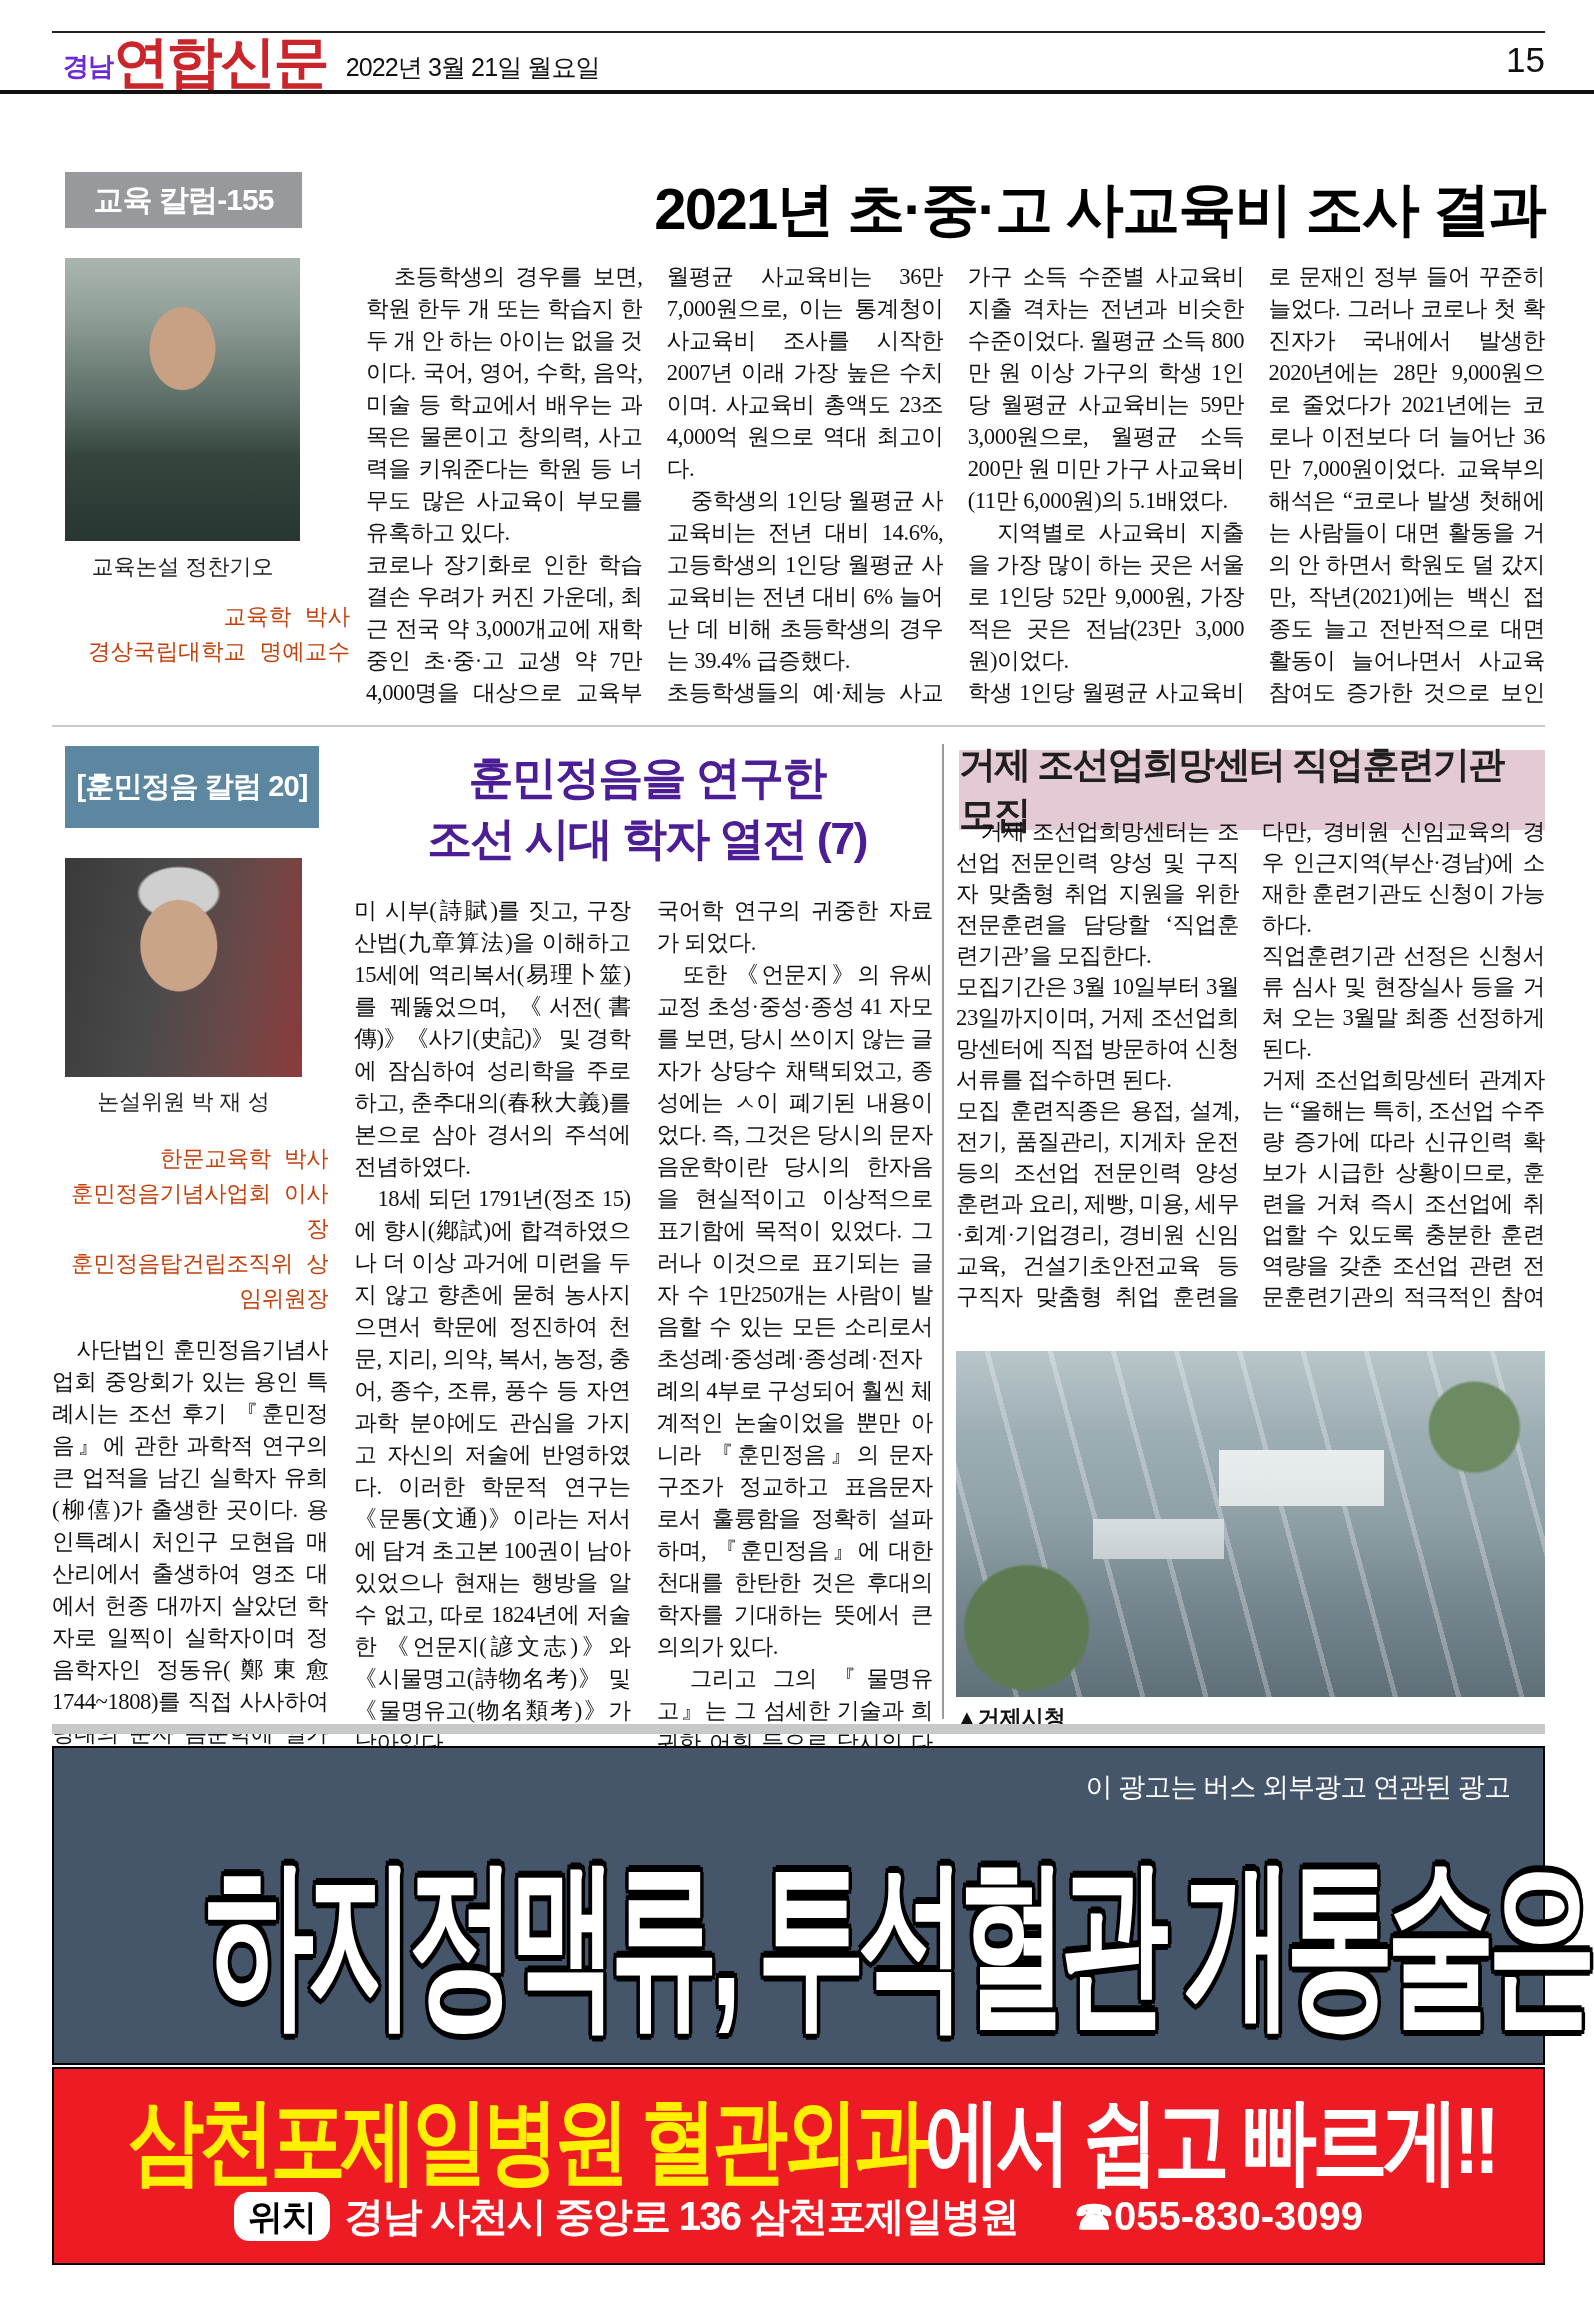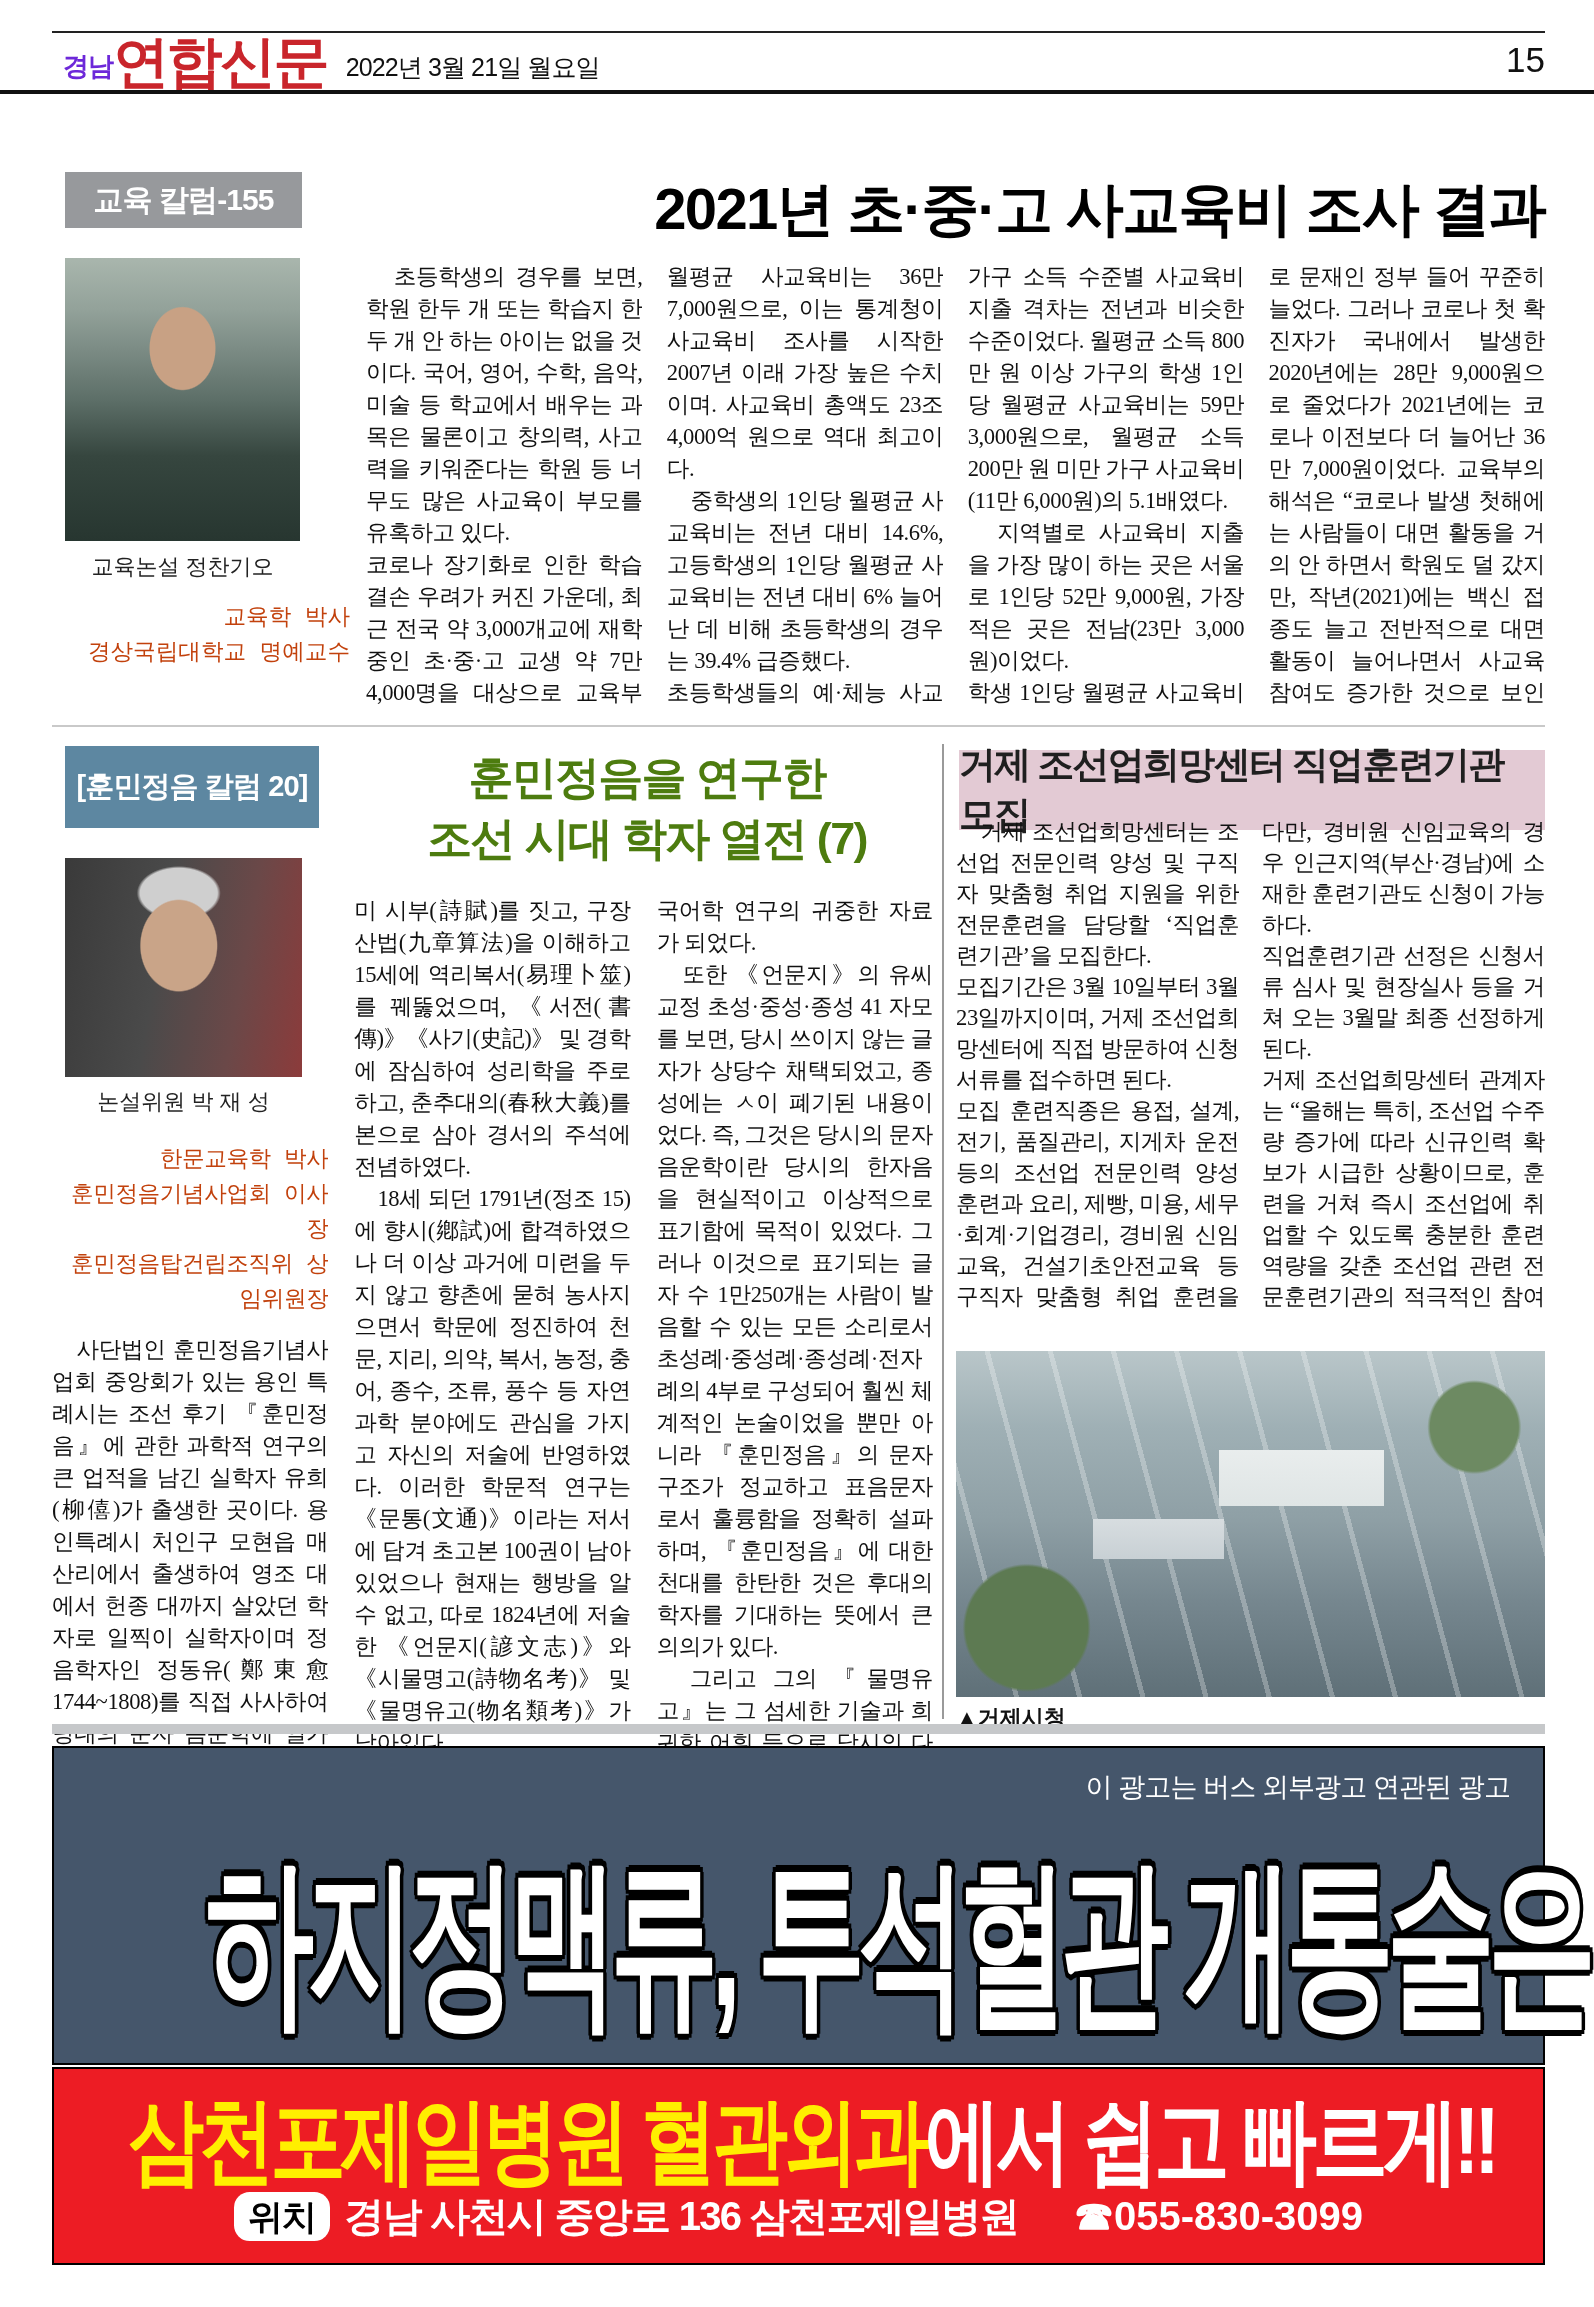--- a/index.html
+++ b/index.html
@@ -34,21 +34,21 @@
   .a1-bio { position:absolute; left:63px; top:601px; width:287px; }
   .a1-cols { position:absolute; left:366px; right:50px; top:261px; height:448px; display:flex; gap:24.4px; }
   .a1-cols .col { flex:1; }
 
   .sep-mid { position:absolute; left:52px; right:50px; top:725px; height:1.7px; background:#c9c9c9; }
 
   
   .a2-label { position:absolute; left:65px; top:746px; width:254px; height:82px; background:#5d87a1; color:#fff;
               font-family:"Liberation Sans",sans-serif; font-weight:700; font-size:29px; display:flex; align-items:center; justify-content:center; letter-spacing:-0.9px; }
   .a2-headline { position:absolute; left:366px; width:562px; top:747px; text-align:center; font-family:"Liberation Sans",sans-serif;
-                 font-weight:900; font-size:45px; line-height:61px; color:#4d7c0f; letter-spacing:-1.7px; }
+                 font-weight:900; font-size:45px; line-height:61px; color:#4c1d95; letter-spacing:-1.7px; }
   .a2-wrap { position:absolute; left:52px; top:858px; width:881px; height:892px; display:flex; gap:26px; }
   .a2-wrap .col { flex:1; }
   .a2-col2, .a2-col3 { padding-top:37px; }
   .a2-photo { width:237px; height:219px; margin-left:13px;
               background: radial-gradient(ellipse 63px 75px at 48% 40%, #c9a488 0%, #c9a488 60%, rgba(201,164,136,0) 62%),
                           radial-gradient(ellipse 70px 45px at 48% 16%, #cfcfcf 0%, #cfcfcf 55%, rgba(207,207,207,0) 60%),
                           linear-gradient(100deg,#3a3a3a 0%,#4a4a4a 40%,#6b4848 72%,#8c3b3b 100%); }
   .a2-caption { width:237px; margin-left:13px; margin-top:10.4px; }
   .a2-bio { margin-top:26px; margin-left:1.7px; }
   .a2-col1-text { margin-top:15.7px; }

